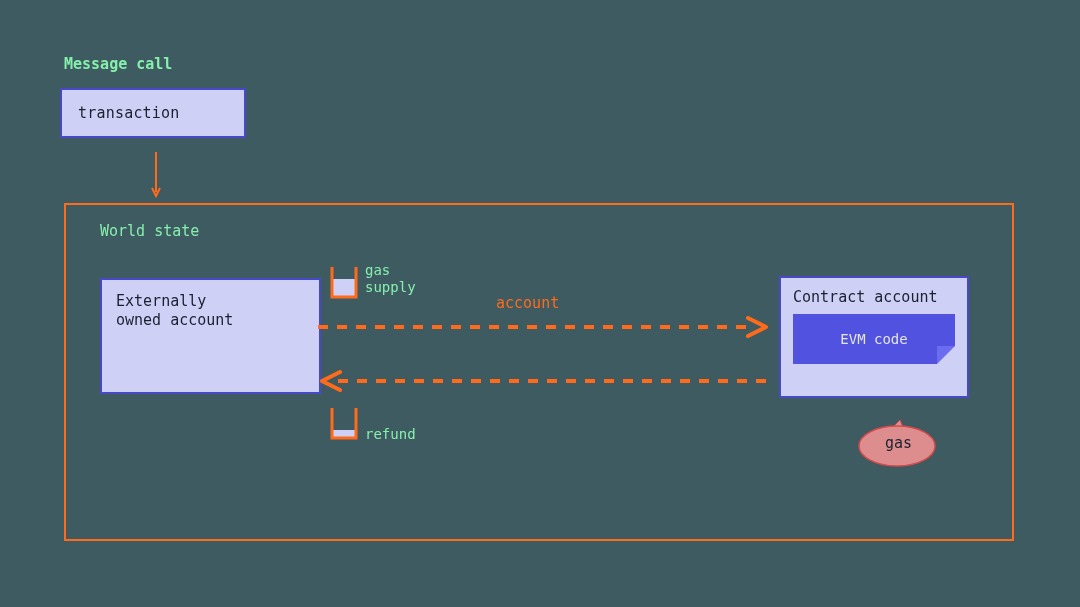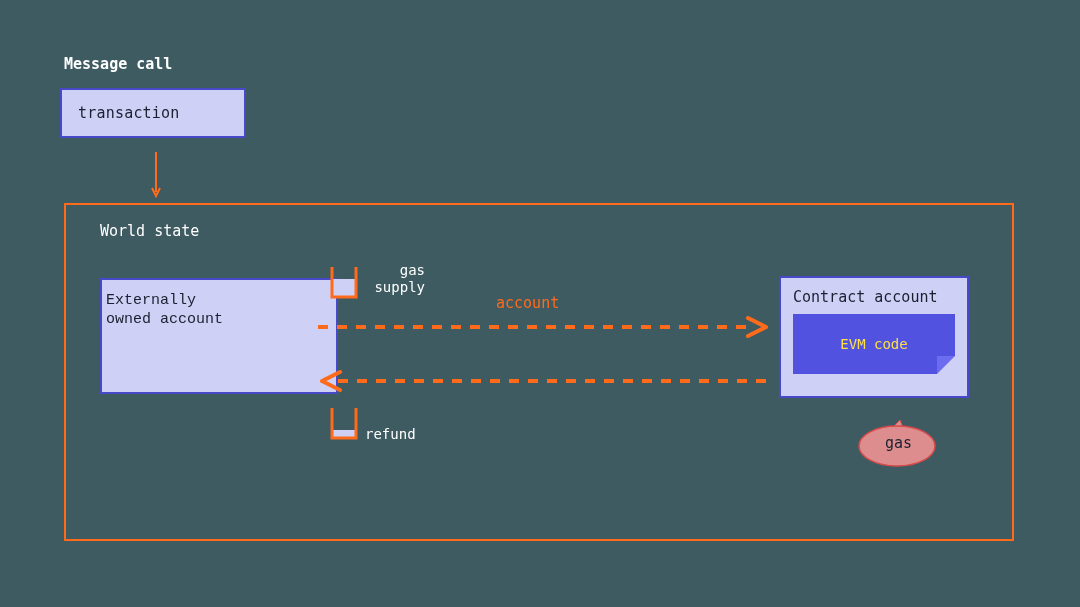--- a/index.html
+++ b/index.html
@@ -7,21 +7,21 @@
     padding: 0;
     width: 1080px;
     height: 607px;
     background: #3f5b62;
     font-family: "Menlo", "Consolas", "DejaVu Sans Mono", monospace;
     font-size: 15px;
     color: #1a2130;
     position: relative;
     overflow: hidden;
   }
-  .orange { color: #ffffff; text-align: right; }
+  .orange { color: #86efac; }
   .box-purple {
     background: #cfd0f6;
     border: 2px solid #4749c8;
   }
   
   .title-msg {
     position: absolute;
     left: 64px; top: 55px;
     font-weight: 600;
   }
@@ -49,43 +49,42 @@
     box-sizing: border-box;
   }
   .world-title {
     position: absolute;
     left: 100px; top: 222px;
     font-weight: 400;
   }
   .eoa-box {
     position: absolute;
     left: 100px; top: 278px;
-    width: 238px; height: 116px;
-    padding: 12px 4px;
+    width: 221px; height: 116px;
+    padding: 12px 14px;
     box-sizing: border-box;
     line-height: 1.25;
-    font-family: Liberation Mono, monospace;
   }
   .contract-box {
     position: absolute;
     left: 779px; top: 276px;
     width: 190px; height: 122px;
     box-sizing: border-box;
     padding: 10px 12px 12px 12px;
   }
   .contract-label {
     font-size: 15px;
     margin-bottom: 8px;
   }
   .evm-chip {
     position: relative;
     background: #5152e0;
-    color: #fde047;
+    color: #e5e5e5;
     border: none;
-    width: 162px; height: 60px;
+    width: 162px; height: 50px;
     margin: 0 auto;
     display: flex; align-items: center; justify-content: center;
     font-size: 14px;
   }
   .dog-ear {
     position: absolute;
     right: 0; bottom: 0;
     width: 0; height: 0;
     border-left: 18px solid #6b6cf0;
     border-bottom: 18px solid #cfd0f6;

